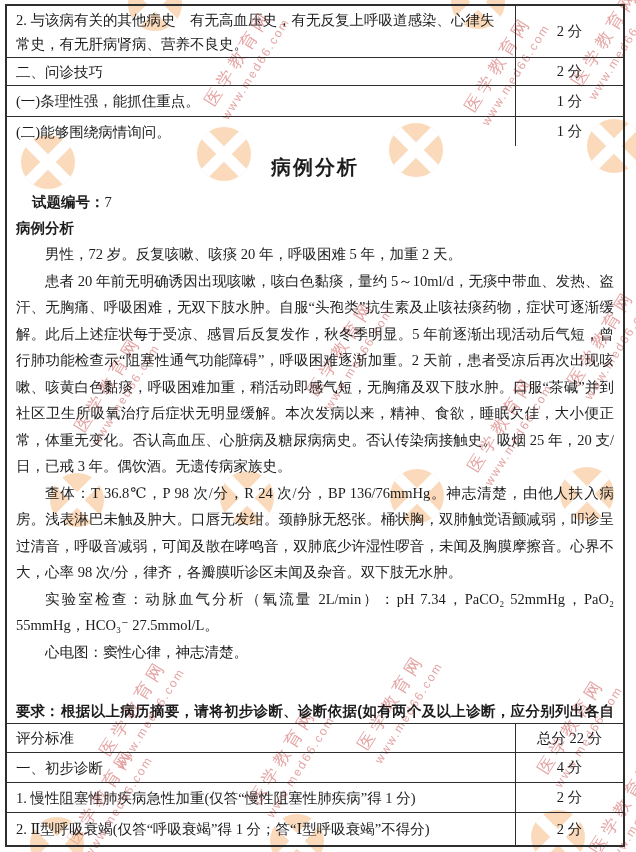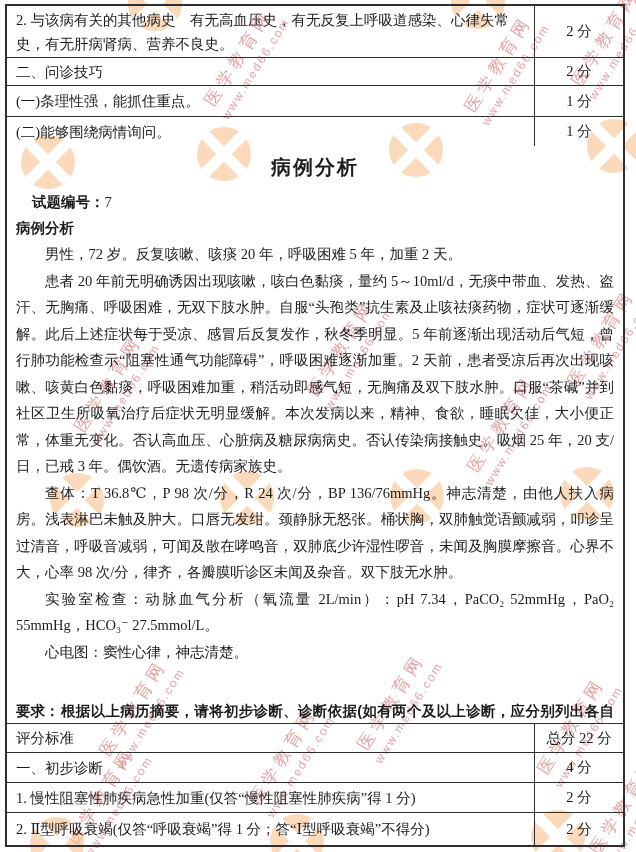--- a/index.html
+++ b/index.html
@@ -32,21 +32,21 @@
     border:2px solid #2e2e2e;display:flex;flex-direction:column;box-sizing:border-box;
     background:transparent;
   }
   .trow{display:flex;border-bottom:1.5px solid #2e2e2e;box-sizing:border-box;}
   .trow:last-child{border-bottom:none;}
   .cell-text{
     flex:1;padding:3px 9px;display:flex;align-items:center;
     font-size:14.5px;line-height:24px;box-sizing:border-box;
   }
   .cell-score{
-    width:89px;border-left:1.5px solid #2e2e2e;display:flex;align-items:center;
+    width:108px;border-left:1.5px solid #2e2e2e;display:flex;align-items:center;
     justify-content:center;font-size:14.5px;box-sizing:border-box;white-space:nowrap;
   }
   .h49{height:52px;} .h28{height:28px;} .h31{height:31px;} .h29{height:29px;gap:14px;}
   .h30{height:30px;} .h32{height:32px;justify-content:flex-end;} .h26{height:29px;}
   
   .case-cell{flex:1;padding:2px 9px 0 9px;overflow:hidden;box-sizing:border-box;}
   .case-title{
     text-align:center;font-family:"Liberation Sans","DejaVu Sans",sans-serif;
     font-weight:bold;font-size:20px;margin:6px 0 8px 0;letter-spacing:2px;
   }

